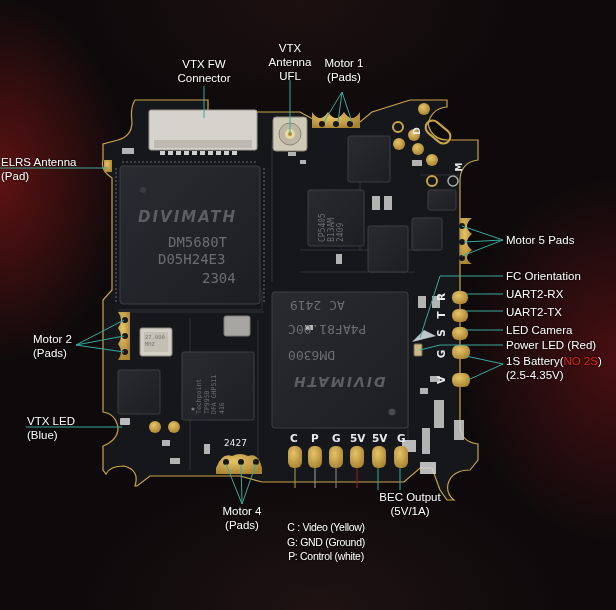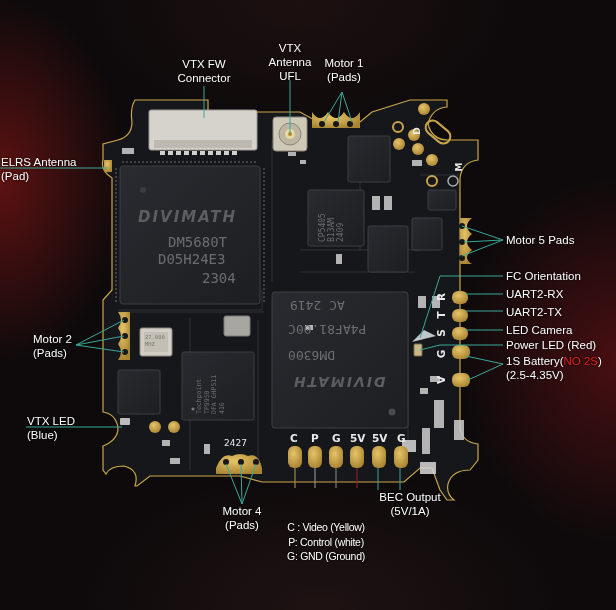--- a/index.html
+++ b/index.html
@@ -358,22 +358,22 @@
     <div>(Blue)</div>
   </div>
 
   <div class="lbl center" style="left:212px;top:504px;width:60px;">
     <div>Motor 4</div>
     <div>(Pads)</div>
   </div>
 
   <div class="lbl center cam-legend" style="left:272px;top:492px;width:108px;">
     <div>C : Video (Yellow)</div>
+    <div>G: GND (Ground)</div>
     <div>P: Control (white)</div>
-    <div>G: GND (Ground)</div>
   </div>
 
   <div class="lbl center" style="left:370px;top:490px;width:80px;">
     <div>BEC Output</div>
     <div>(5V/1A)</div>
   </div>
 
 </div>
 
 </body></html>

